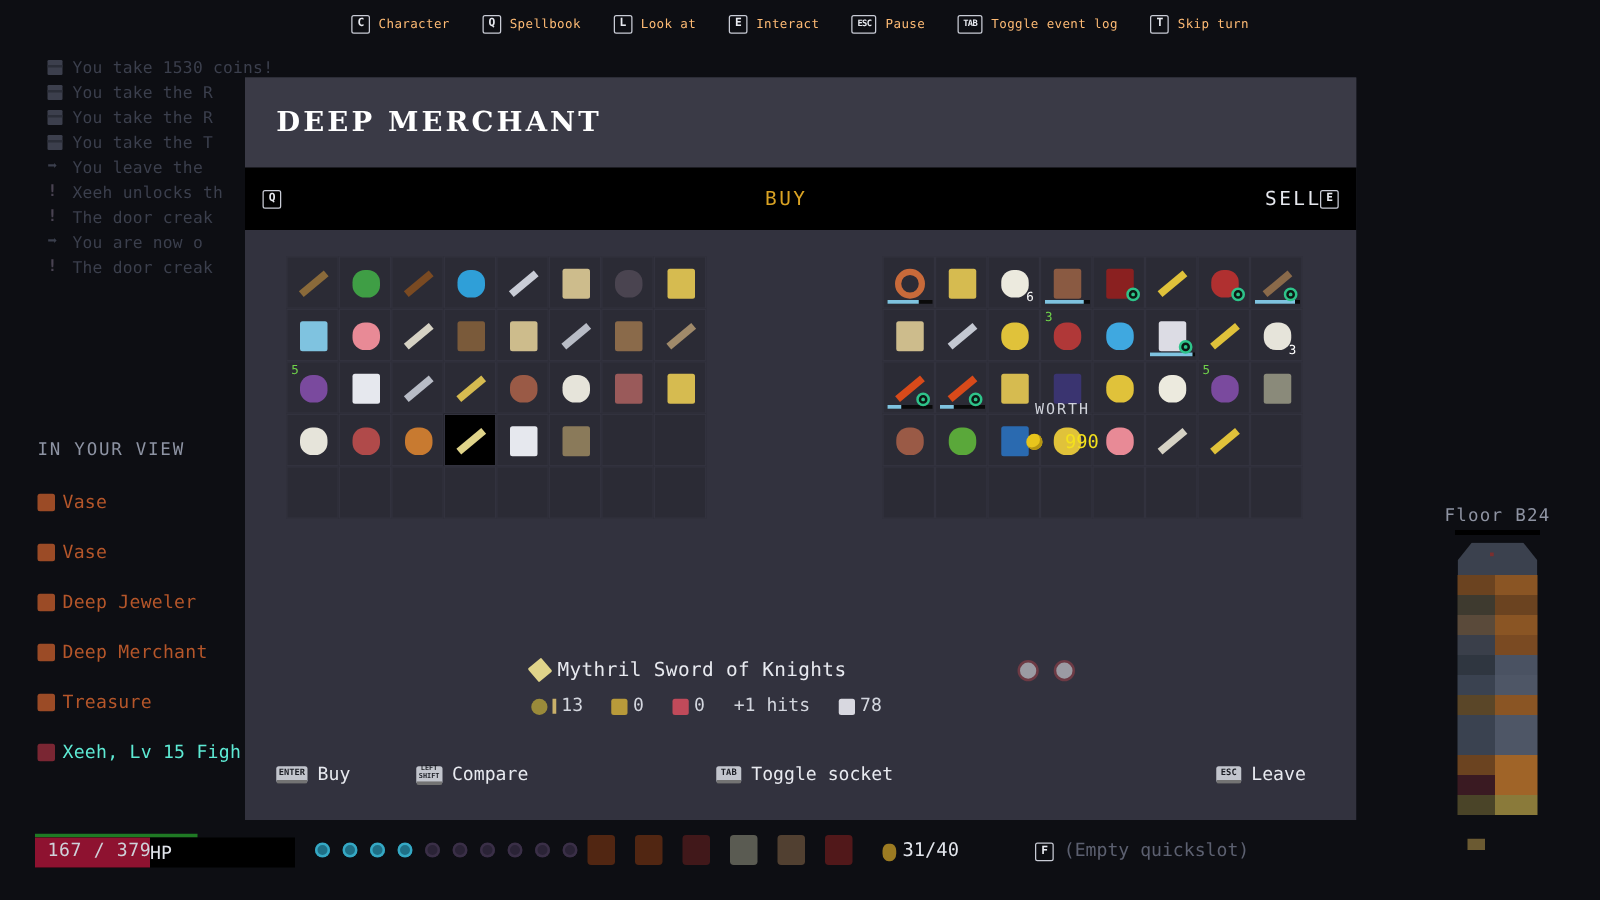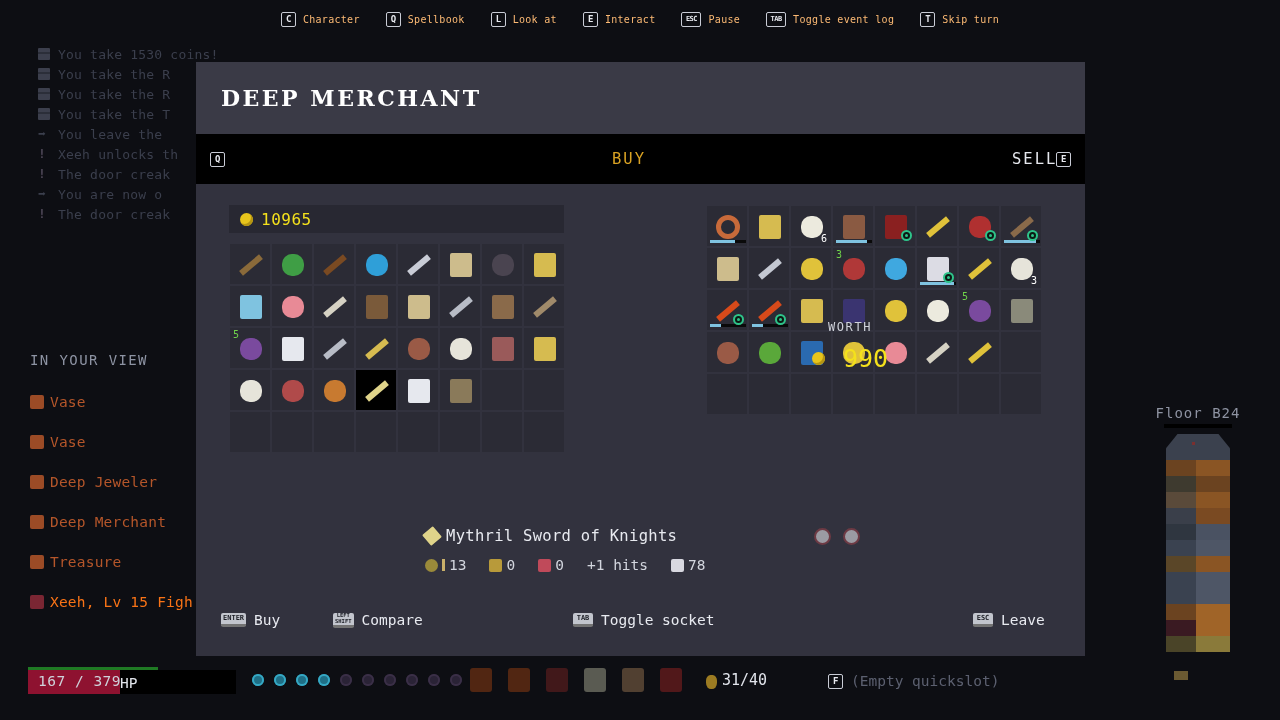--- a/index.html
+++ b/index.html
@@ -113,21 +113,21 @@
   .durbar { position: absolute; left: 3px; bottom: 3px; width: 36px; height: 3px; background: #0a0a0a; }
   .durbar i { display: block; height: 3px; background: #7fc3e0; }
   .eqdot {
     position: absolute; right: 3px; bottom: 5px; width: 11px; height: 11px; border-radius: 50%;
     border: 2px solid #2ec48a; background: #0c1a14;
   }
   .eqdot:after { content:""; position:absolute; left:2px; top:2px; width:3px; height:3px; background:#2ec48a; border-radius:50%; }
 
   .worth { position: absolute; left: 604px; top: 258px; width: 100px; text-align: center; }
   .worth-label { color: #cfd2da; font-size: 12px; letter-spacing: 1.6px; }
-  .worth-val { margin-top: 10px; display: flex; align-items: center; justify-content: center; gap: 18px; color: #f4e11c; font-size: 25px; }
+  .worth-val { margin-top: 10px; display: flex; align-items: center; justify-content: center; gap: 18px; color: #f4e11c; font-size: 15px; }
 
   
   .detail { position: absolute; left: 229px; top: 463px; width: 840px; }
   .d-row1 { display: flex; align-items: center; gap: 7px; height: 22px; }
   .d-name { color: #e8eaf0; font-size: 15.5px; letter-spacing: 0.3px; }
   .sockets { display: flex; gap: 12px; margin-left: 130px; }
   .socket {
     width: 17px; height: 17px; border-radius: 50%; background: #9b9ba3;
     border: 2px solid #6d3a44; box-sizing: border-box;
   }
@@ -240,21 +240,21 @@
         <div class="view-row">
           <span class="view-icon" style="background: rgb(181, 86, 42); opacity: 0.85; border-radius: 2px;"></span>
           <span class="view-label" style="color: rgb(181, 86, 42);">Deep Merchant</span>
         </div>
         <div class="view-row">
           <span class="view-icon" style="background: rgb(181, 86, 42); opacity: 0.85; border-radius: 2px;"></span>
           <span class="view-label" style="color: rgb(181, 86, 42);">Treasure</span>
         </div>
         <div class="view-row">
           <span class="view-icon" style="background: rgb(142, 42, 58); opacity: 0.85; border-radius: 2px;"></span>
-          <span class="view-label" style="color: #f97316;">Xeeh, Lv 15 Figh</span>
+          <span class="view-label" style="color: #5eead4;">Xeeh, Lv 15 Figh</span>
         </div>
       </div>
   </div>
 
   <div class="floorwrap">
     <div class="floor-label">Floor B24</div>
     <div class="floor-rule"></div>
     <div class="tower">
       <div class="tower-top"></div>
       <div class="tower-body" id="towerbody">
@@ -355,24 +355,20 @@
     </div>
 
     <div class="tabs">
       <span class="keycap tab-key-l">Q</span>
       <span class="tab buy">BUY</span>
       <span class="tab sell">SELL</span>
       <span class="keycap tab-key-r">E</span>
     </div>
 
     <div class="col left">
-      <div class="goldbar">
-        <span class="coin"></span>
-        <span class="goldval">10965</span>
-      </div>
       <div class="grid" id="buygrid">
           <div class="slot">
             <span style="position: absolute; background: rgb(138, 106, 58); left: 8px; top: 18px; width: 26px; height: 6px; transform: rotate(-40deg);"></span>
           </div>
           <div class="slot">
             <span style="position: absolute; background: rgb(63, 158, 69); left: 10px; top: 10px; width: 22px; height: 22px; border-radius: 45%;"></span>
           </div>
           <div class="slot">
             <span style="position: absolute; background: rgb(122, 74, 34); left: 8px; top: 18px; width: 26px; height: 6px; transform: rotate(-40deg);"></span>
           </div>

